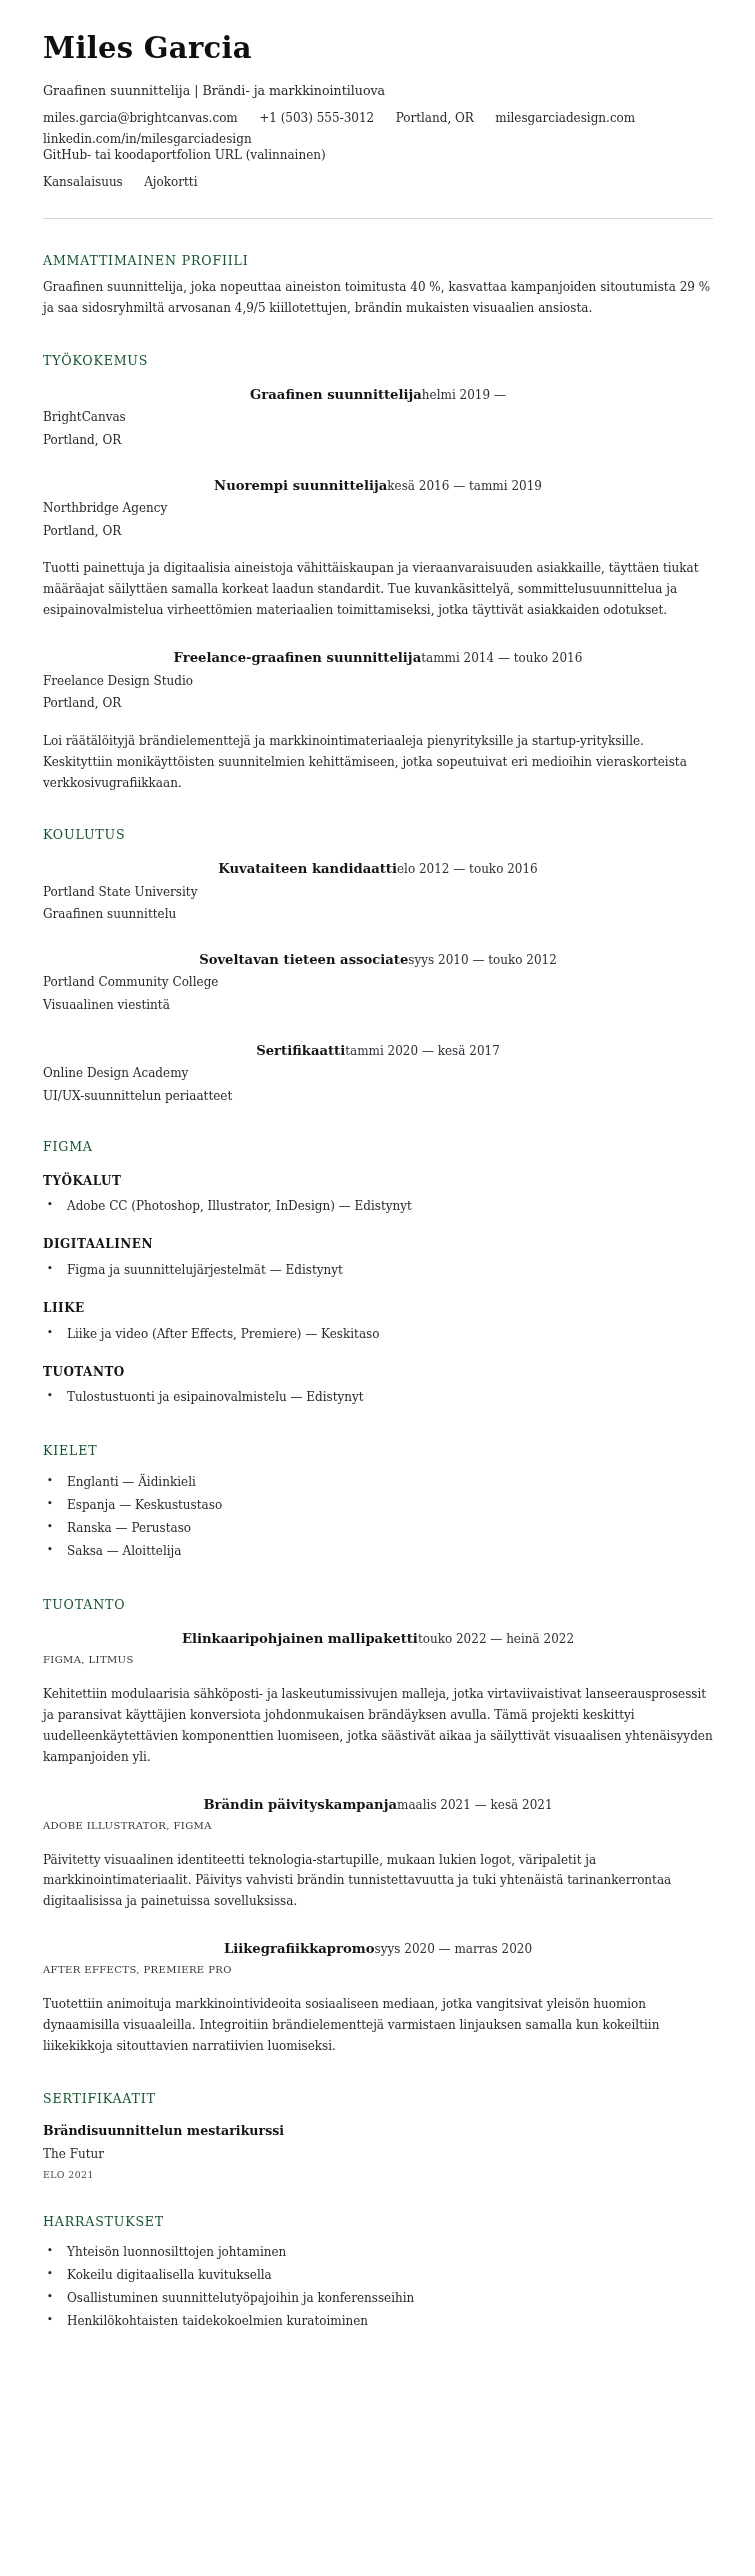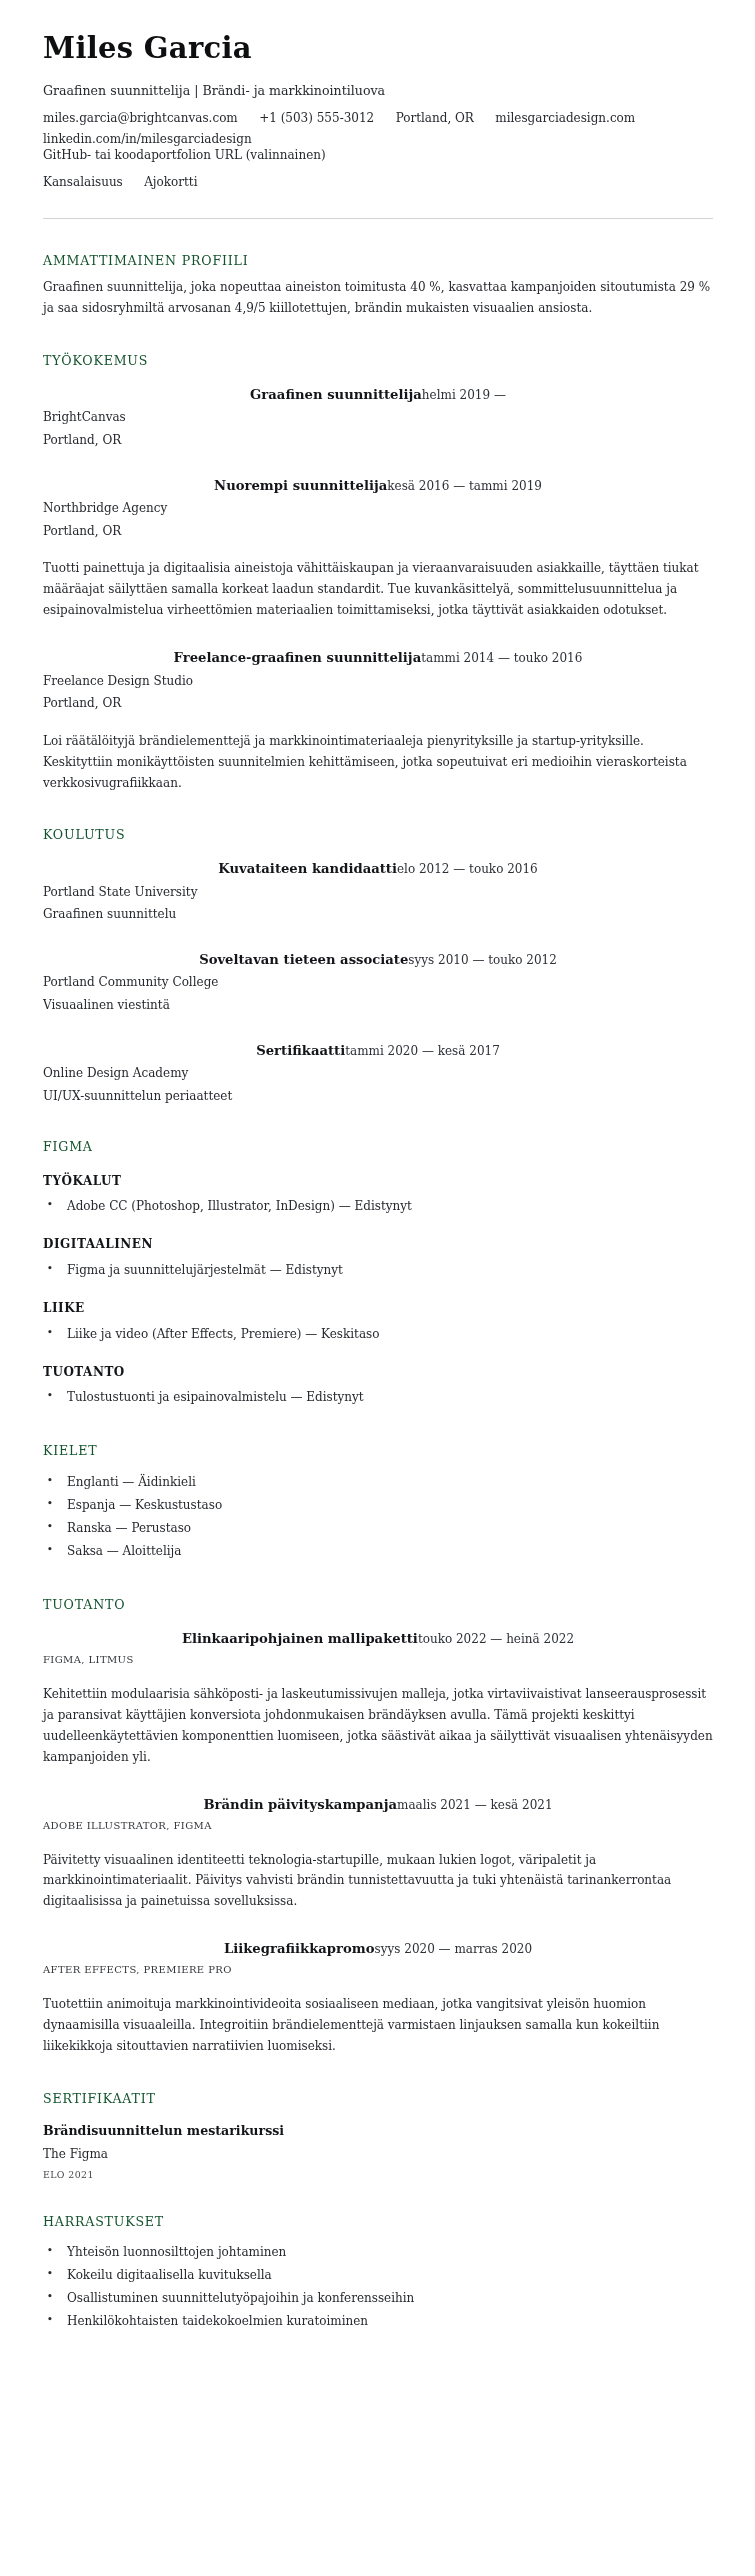--- a/index.html
+++ b/index.html
@@ -328,21 +328,21 @@
       </div>
       <div class="entry-tools">AFTER EFFECTS, PREMIERE PRO</div>
       <p class="entry-desc">Tuotettiin animoituja markkinointivideoita sosiaaliseen mediaan, jotka vangitsivat yleisön huomion dynaamisilla visuaaleilla. Integroitiin brändielementtejä varmistaen linjauksen samalla kun kokeiltiin liikekikkoja sitouttavien narratiivien luomiseksi.</p>
     </div>
   </section>
 
   <section class="section">
     <div class="section-title">SERTIFIKAATIT</div>
     <div>
       <div class="cert-title">Brändisuunnittelun mestarikurssi</div>
-      <div class="cert-org">The Figma</div>
+      <div class="cert-org">The Futur</div>
       <div class="cert-date">ELO 2021</div>
     </div>
   </section>
 
   <section class="section">
     <div class="section-title">HARRASTUKSET</div>
     <ul class="dotlist" style="margin-top:11.3px;">
       <li>Yhteisön luonnosilttojen johtaminen</li>
       <li>Kokeilu digitaalisella kuvituksella</li>
       <li>Osallistuminen suunnittelutyöpajoihin ja konferensseihin</li>

